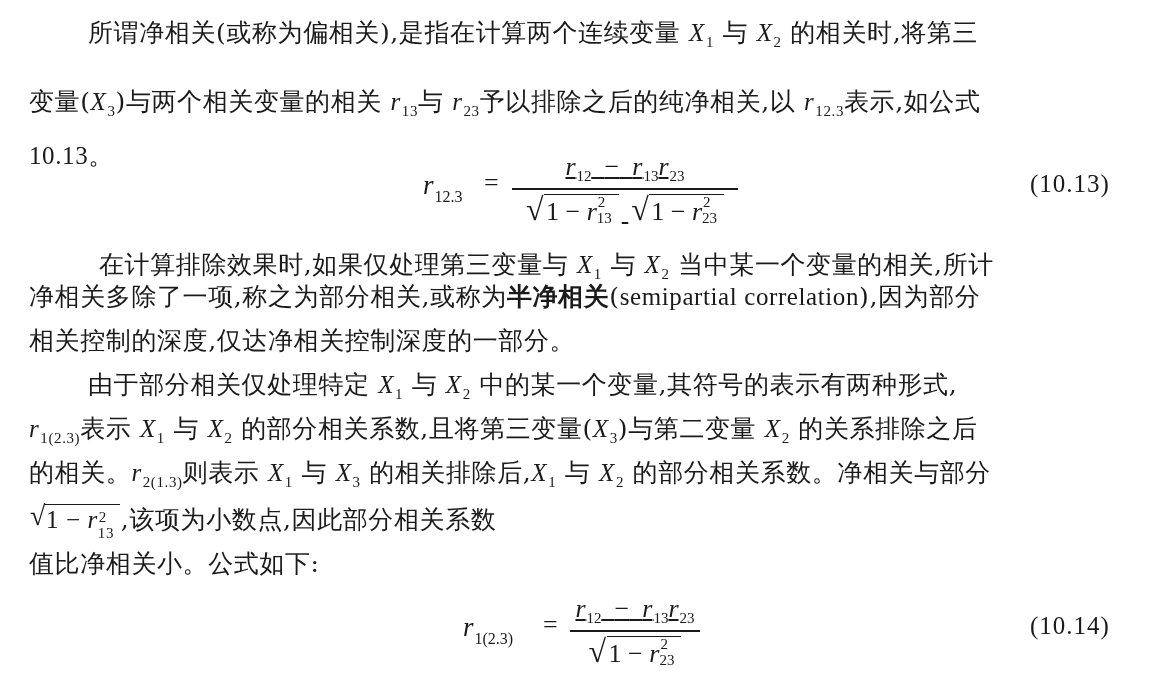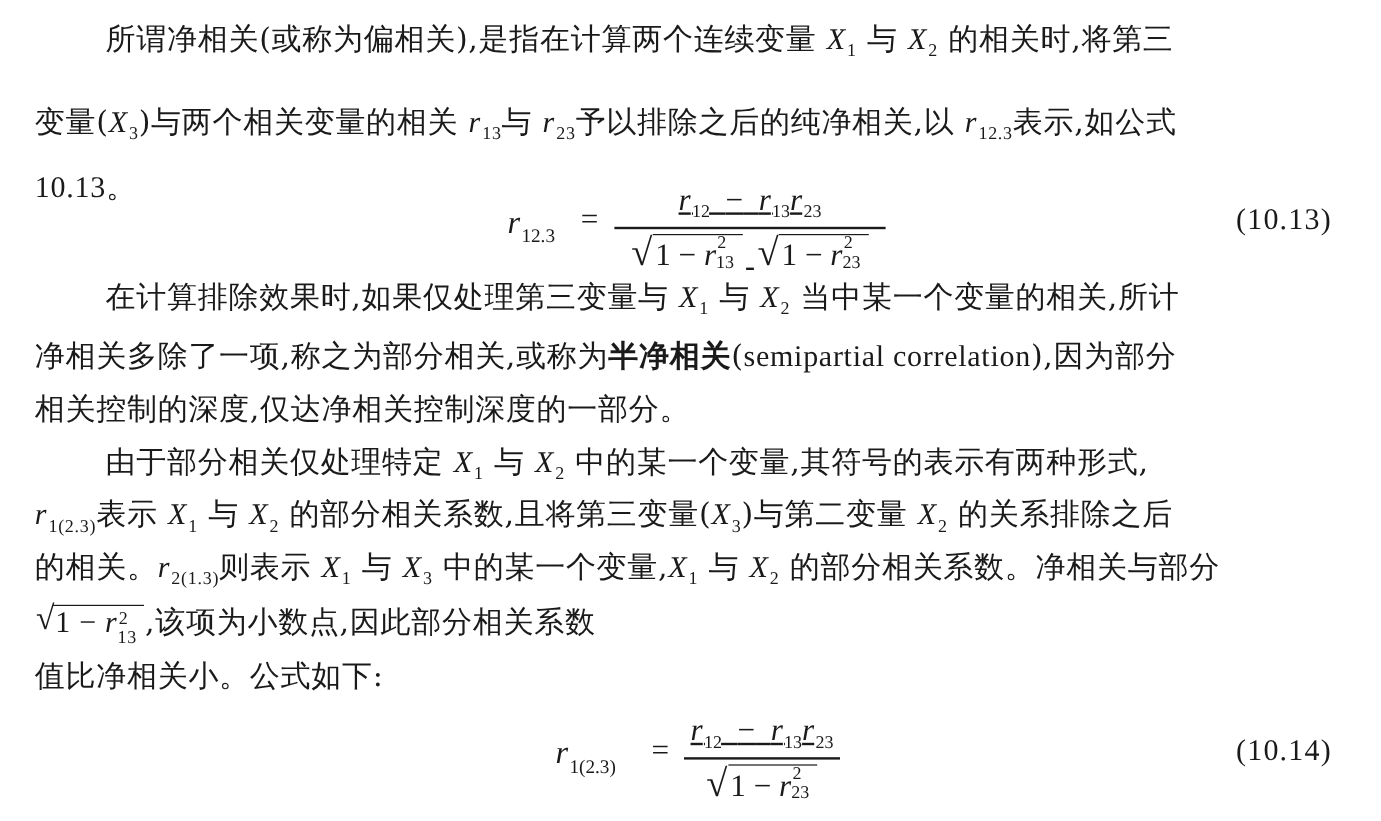--- a/index.html
+++ b/index.html
@@ -185,21 +185,21 @@
             <span>1</span>
             <span>−</span>
             <span class="var">r</span><span class="supsub"><span class="sp">2</span><span class="sb">23</span></span>
           </span>
         </span>
       </div>
     </div>
     <div class="eqnum" style="left:1030px;top:170px;">(10.13)</div>
   </div>
 
-  <div class="line indent" style="top:233px;">
+  <div class="line indent" style="top:250px;margin-left:11px;">
     <span>在计算排除效果时,如果仅处理第三变量与</span>
     <span class="var"><span>X</span><span class="sub">1</span></span>
     <span>与</span>
     <span class="var"><span>X</span><span class="sub">2</span></span>
     <span>当中某一个变量的相关,所计</span>
   </div>
 
   <div class="line" style="top:282px;">
     <span>净相关多除了一项,称之为部分相关,或称为</span><span class="bold">半净相关</span><span>(</span><span class="latin">semipartial correlation</span><span>),因为部分</span>
   </div>
@@ -224,21 +224,21 @@
     <span>的部分相关系数,且将第三变量(</span><span class="var"><span>X</span><span class="sub">3</span></span><span>)与第二变量</span>
     <span class="var"><span>X</span><span class="sub">2</span></span>
     <span>的关系排除之后</span>
   </div>
 
   <div class="line" style="top:458px;">
     <span>的相关。</span><span class="var"><span>r</span><span class="sub">2(1.3)</span></span><span>则表示</span>
     <span class="var"><span>X</span><span class="sub">1</span></span>
     <span>与</span>
     <span class="var"><span>X</span><span class="sub">3</span></span>
-    <span>中的某一个变量,</span><span class="var"><span>X</span><span class="sub">1</span></span>
+    <span>的相关排除后,</span><span class="var"><span>X</span><span class="sub">1</span></span>
     <span>与</span>
     <span class="var"><span>X</span><span class="sub">2</span></span>
     <span>的部分相关系数。净相关与部分</span>
   </div>
 
   <div class="line" style="top:504px;">
     <span class="inline-sqrt">
       <span class="radical">√</span>
       <span class="radicand">
         <span>1 −</span>

